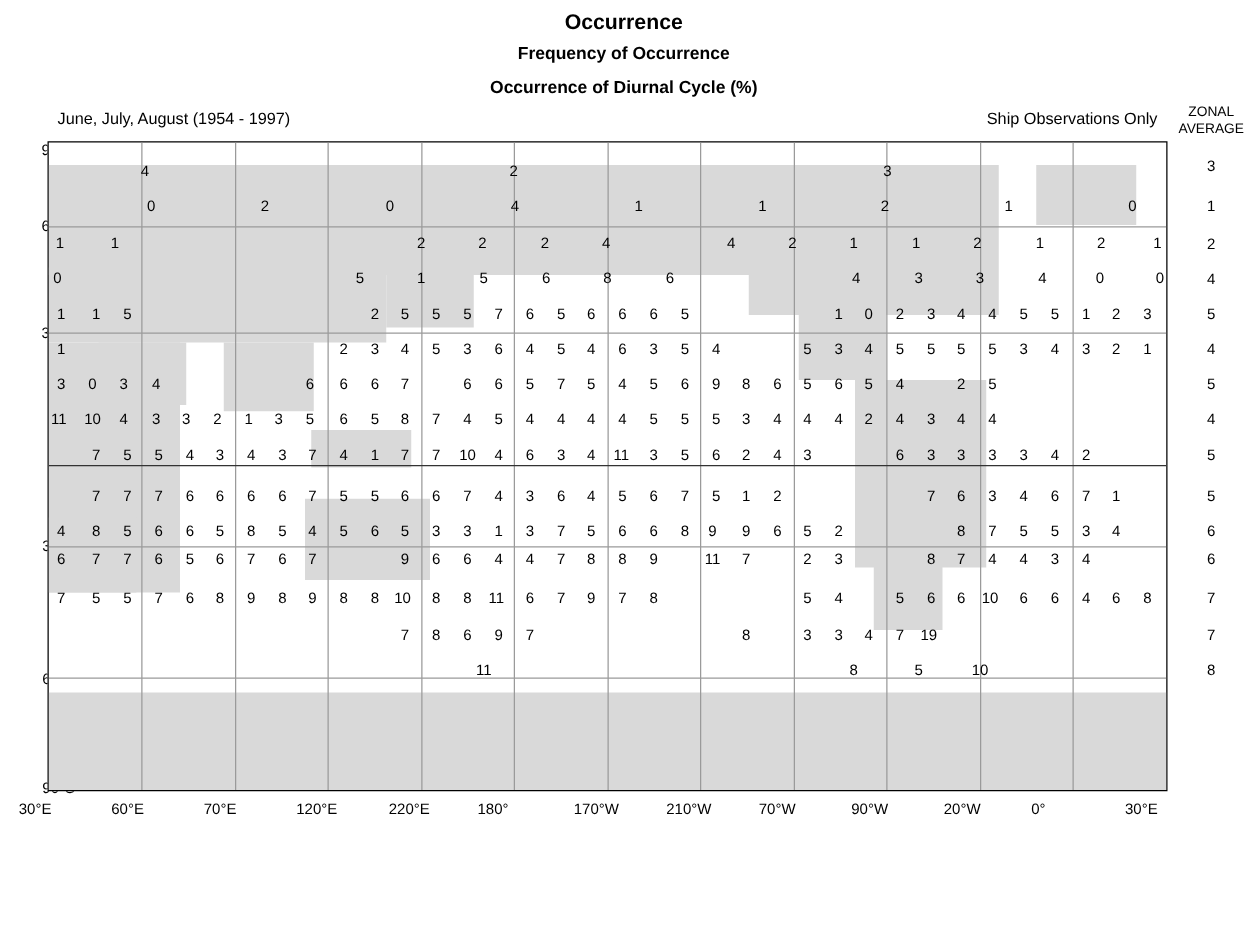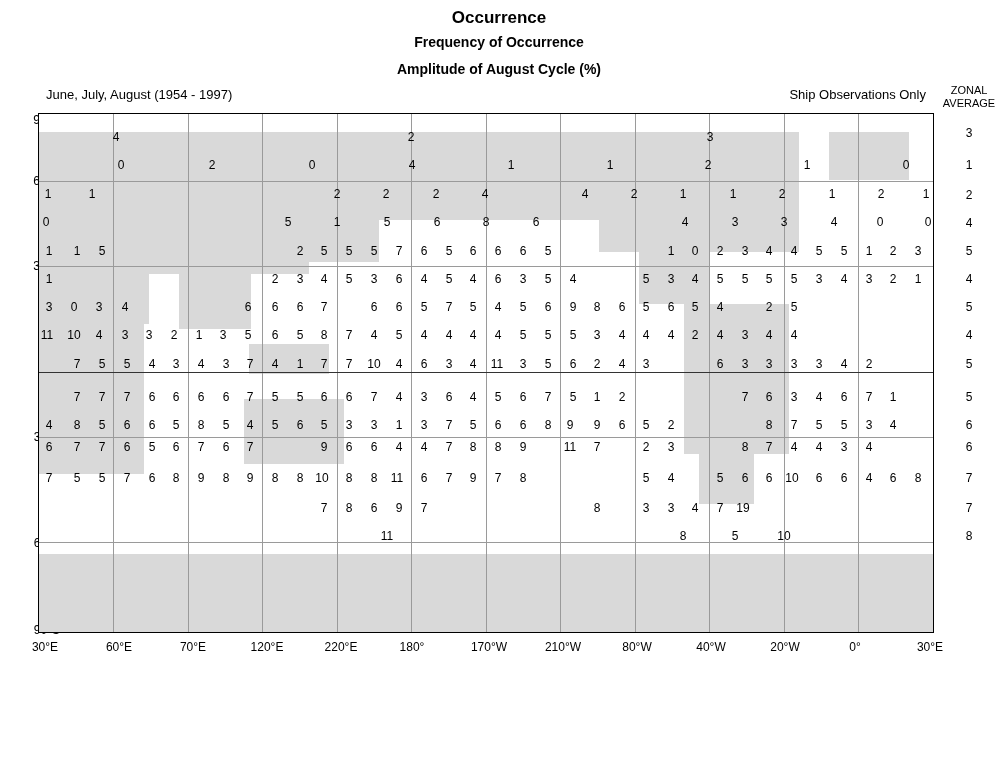--- a/index.html
+++ b/index.html
@@ -37,32 +37,32 @@
   .eq{background:#333333;height:1px;}
 
   .cell{
     position:absolute;font-size:12px;line-height:12px;
     text-align:center;width:22px;margin-left:-11px;
     color:#000;
   }
 
   
   .ylab{position:absolute;right:938px;font-size:12px;text-align:right;width:60px;}
-  .xlab{position:absolute;top:640px;font-size:12px;text-align:center;width:60px;margin-left:-30px;}
+  .xlab{position:absolute;top:640px;font-size:12px;text-align:left;width:60px;margin-left:-30px;}
   .zonal{position:absolute;left:940px;width:58px;text-align:center;font-size:12px;}
 
   #global-average{position:absolute;left:0;right:0;top:675px;text-align:center;font-size:13px;}
   #file-info{position:absolute;left:0;right:0;top:708px;text-align:center;font-size:12px;}
 </style>
 </head>
 <body>
 
 <div class="title" id="title-main">Occurrence</div>
 <div class="title" id="title-sub1">Frequency of Occurrence</div>
-<div class="title" id="title-sub2">Amplitude of August Cycle (%)</div>
+<div class="title" id="title-sub2">Occurrence of Diurnal Cycle (%)</div>
 
 <div id="period-label">June, July, August (1954 - 1997)</div>
 <div id="source-label">Ship Observations Only</div>
 
 <div id="zonal-header">
   <div>ZONAL</div>
   <div>AVERAGE</div>
 </div>
 
 <div class="ylab" style="top:113px;">90°N</div>
@@ -74,22 +74,22 @@
 <div class="ylab" style="top:623px;">90°S</div>
 
 <div class="xlab" style="left:45px;">30°E</div>
 <div class="xlab" style="left:119px;">60°E</div>
 <div class="xlab" style="left:193px;">70°E</div>
 <div class="xlab" style="left:267px;">120°E</div>
 <div class="xlab" style="left:341px;">220°E</div>
 <div class="xlab" style="left:412px;">180°</div>
 <div class="xlab" style="left:489px;">170°W</div>
 <div class="xlab" style="left:563px;">210°W</div>
-<div class="xlab" style="left:637px;">80°W</div>
-<div class="xlab" style="left:711px;">40°W</div>
+<div class="xlab" style="left:637px;">70°W</div>
+<div class="xlab" style="left:711px;">90°W</div>
 <div class="xlab" style="left:785px;">20°W</div>
 <div class="xlab" style="left:855px;">0°</div>
 <div class="xlab" style="left:930px;">30°E</div>
 
 <div id="map-panel">
 
   <div class="land" style="left:0px;top:18px;width:700px;height:88px;"></div>
   <div class="land" style="left:0px;top:100px;width:270px;height:60px;"></div>
   <div class="land" style="left:270px;top:100px;width:70px;height:48px;"></div>
   <div class="land" style="left:140px;top:160px;width:72px;height:55px;"></div>

